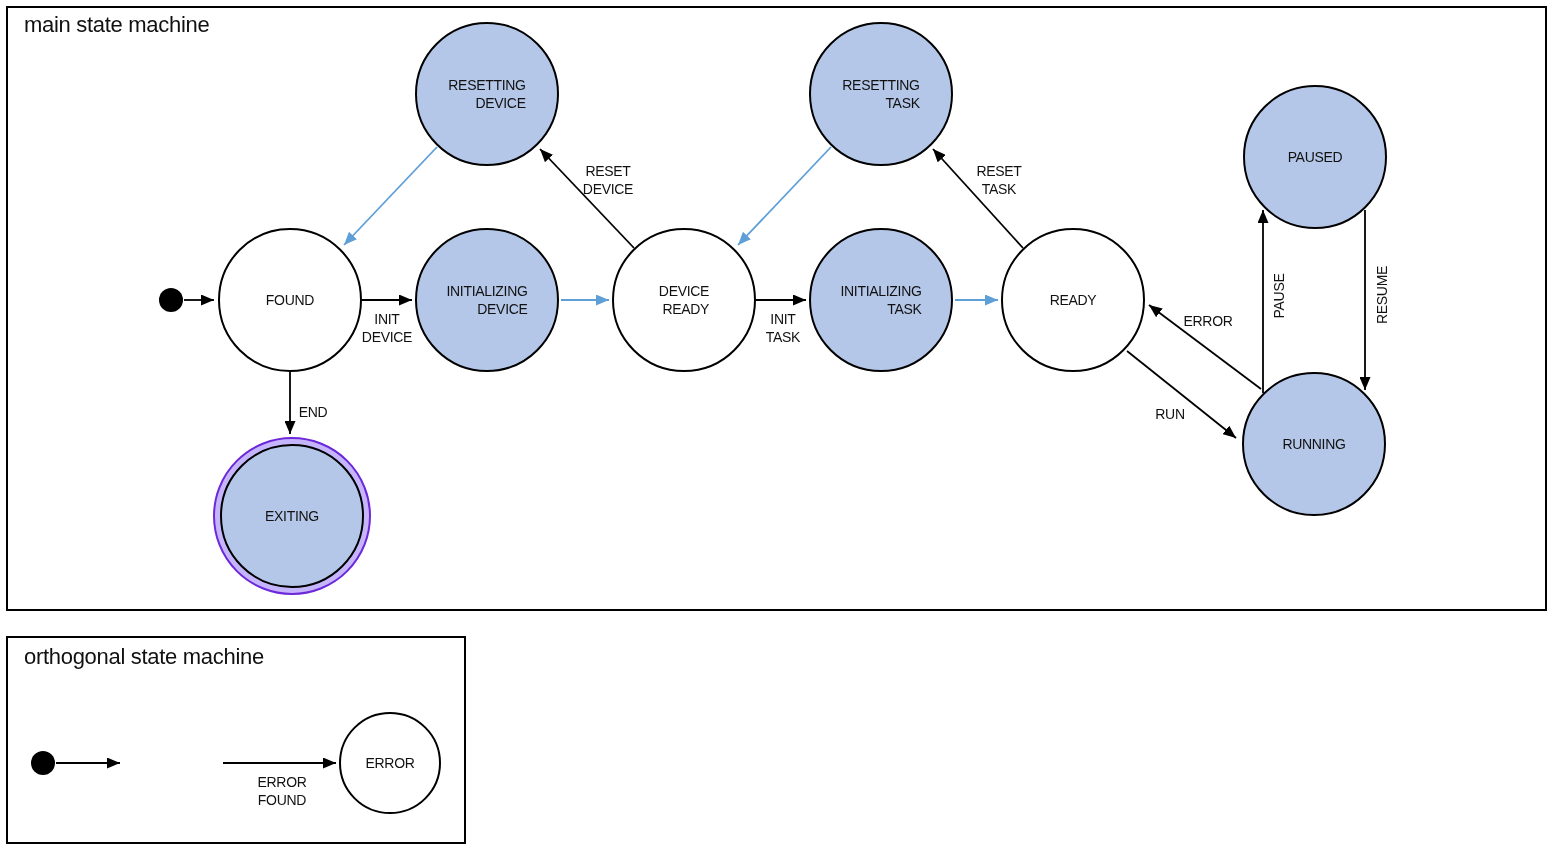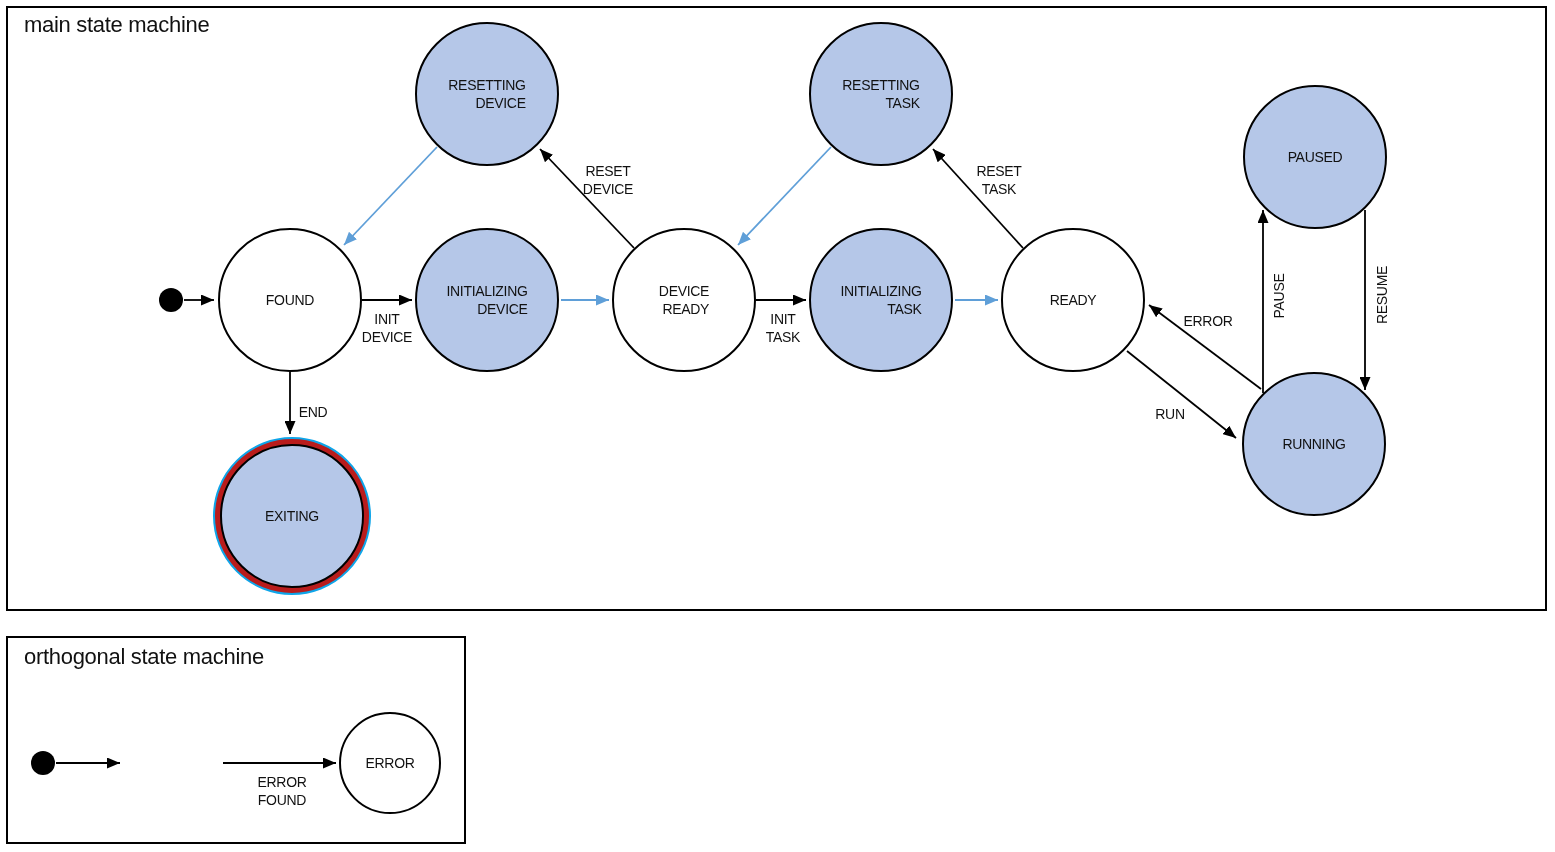--- a/index.html
+++ b/index.html
@@ -20,22 +20,22 @@
   svg.overlay { position: absolute; left: 0; top: 0; pointer-events: none; }
   .state {
     position: absolute; box-sizing: border-box; border: 2px solid #000;
     border-radius: 50%; background: #fff;
     display: flex; align-items: center; justify-content: center;
     text-align: right; white-space: pre-line;
     font-size: 14px; line-height: 1.3; letter-spacing: -0.3px; color: #111;
   }
   .state.thread { background: #b5c7e8; }
   .state-outer {
-    position: absolute; box-sizing: border-box; border: 2px solid #0ea5e9;
-    border-radius: 50%; background: #b91c1c;
+    position: absolute; box-sizing: border-box; border: 2px solid #6d28d9;
+    border-radius: 50%; background: #c4b5fd;
   }
   .dot {
     position: absolute; border-radius: 50%; background: #000;
   }
   .tlabel {
     position: absolute; transform: translate(-50%, -50%);
     text-align: center; white-space: pre-line;
     font-size: 14px; line-height: 1.32; letter-spacing: -0.3px; color: #111;
   }
   .tlabel.rot { transform: translate(-50%, -50%) rotate(-90deg); white-space: nowrap; }

